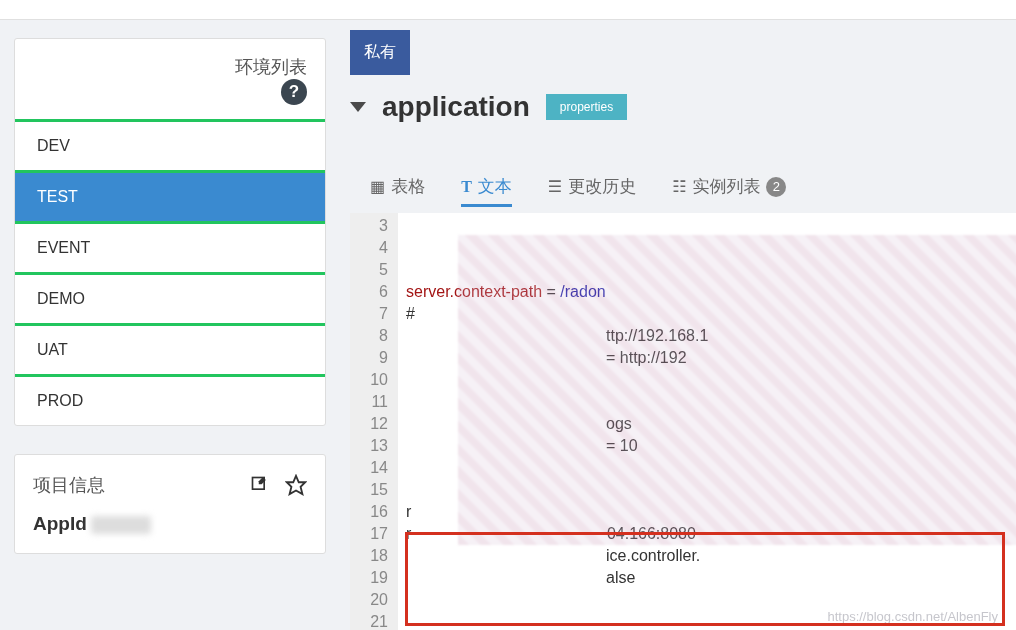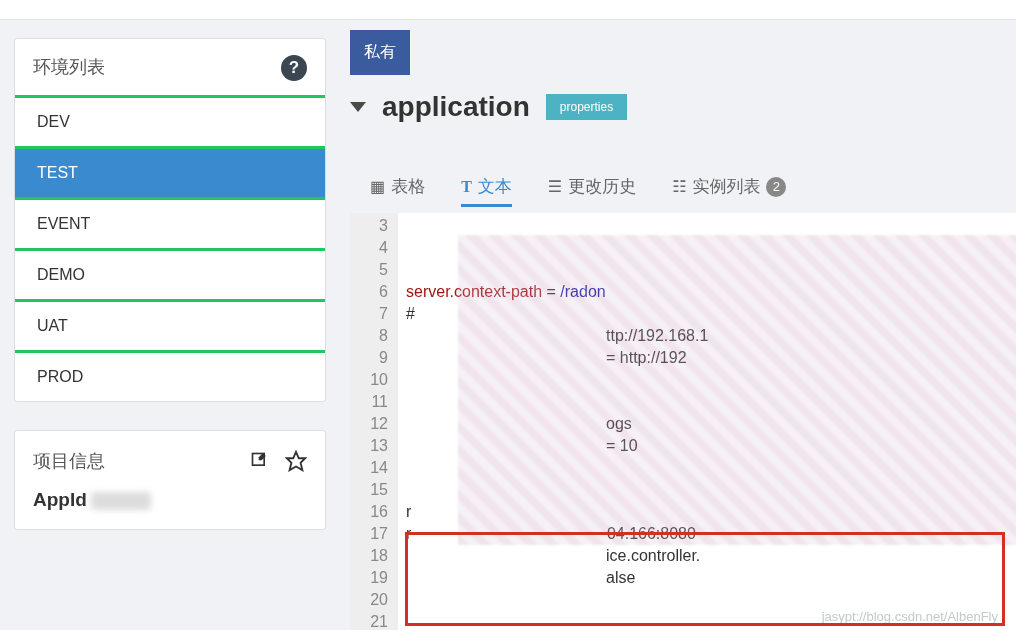--- a/index.html
+++ b/index.html
@@ -3,21 +3,21 @@
 <meta charset="utf-8">
 <style>
 * { margin: 0; padding: 0; box-sizing: border-box; font-family: "Microsoft YaHei", "Helvetica Neue", Helvetica, Arial, sans-serif; }
 body { background: #f0f2f5; width: 1016px; height: 630px; overflow: hidden; position: relative; }
 .topbar { height: 20px; background: #fff; border-bottom: 1px solid #e0e0e0; }
 
 .layout { display: flex; height: calc(100% - 20px); }
 
 .left-col { width: 340px; padding: 18px 14px 0 14px; flex-shrink: 0; }
 .panel { background: #fff; border: 1px solid #ddd; border-radius: 3px; margin-bottom: 28px; }
-.panel-head { display: flex; align-items: flex-start; justify-content: space-between; padding: 16px 18px 14px; color: #555; font-size: 18px; }
+.panel-head { display: flex; align-items: flex-end; justify-content: space-between; padding: 16px 18px 14px; color: #555; font-size: 18px; flex-direction: column; }
 .help-circle { width: 26px; height: 26px; border-radius: 50%; background: #3b4650; color: #fff; display: flex; align-items: center; justify-content: center; font-weight: bold; font-size: 17px; }
 .env-item { padding: 15px 22px; border-top: 3px solid #22c55e; font-size: 16px; color: #333; cursor: pointer; }
 .env-item.active { background: #3a8ad0; color: #fff; }
 
 .proj-head { display: flex; align-items: center; justify-content: space-between; padding: 18px 18px 10px; color: #555; font-size: 18px; }
 .proj-icons { display: flex; gap: 14px; align-items: center; }
 .icon-box { width: 22px; height: 22px; display: flex; align-items: center; justify-content: center; color: #333; }
 .proj-body { padding: 6px 18px 18px; font-size: 19px; font-weight: bold; color: #333; }
 .blur-small { display:inline-block; width:60px; height:18px; background:#ddd; filter:blur(3px); vertical-align:middle; margin-left:4px; border-radius:3px; }
 
@@ -145,13 +145,13 @@
           <div>21</div>
         </div>
       <div class="code" id="code">
         <div class="pixel-blur pb1"></div>
       <div><span class="kw">server.context-path</span><span class="eq"> = </span><span class="val">/radon</span></div><div>#</div><div>                                             ttp://192.168.1</div><div>                                             = http://192</div><div>&nbsp;</div><div>&nbsp;</div><div>                                             ogs</div><div>                                             = 10</div><div>&nbsp;</div><div>&nbsp;</div><div>r</div><div>r                                            04.166:8080</div><div>                                             ice.controller.</div><div>                                             alse</div><div>&nbsp;</div><div>&nbsp;</div><div><span class="kw">jasypt.encryptor.password</span><span class="eq"> = </span><span class="val">klklklklklklklkl</span></div></div>
     </div>
   </div>
 </div>
 
 <div class="highlight-box"></div>
-<div class="watermark">jasypt://blog.csdn.net/AlbenFly</div>
+<div class="watermark">https://blog.csdn.net/AlbenFly</div>
 
 </body></html>

